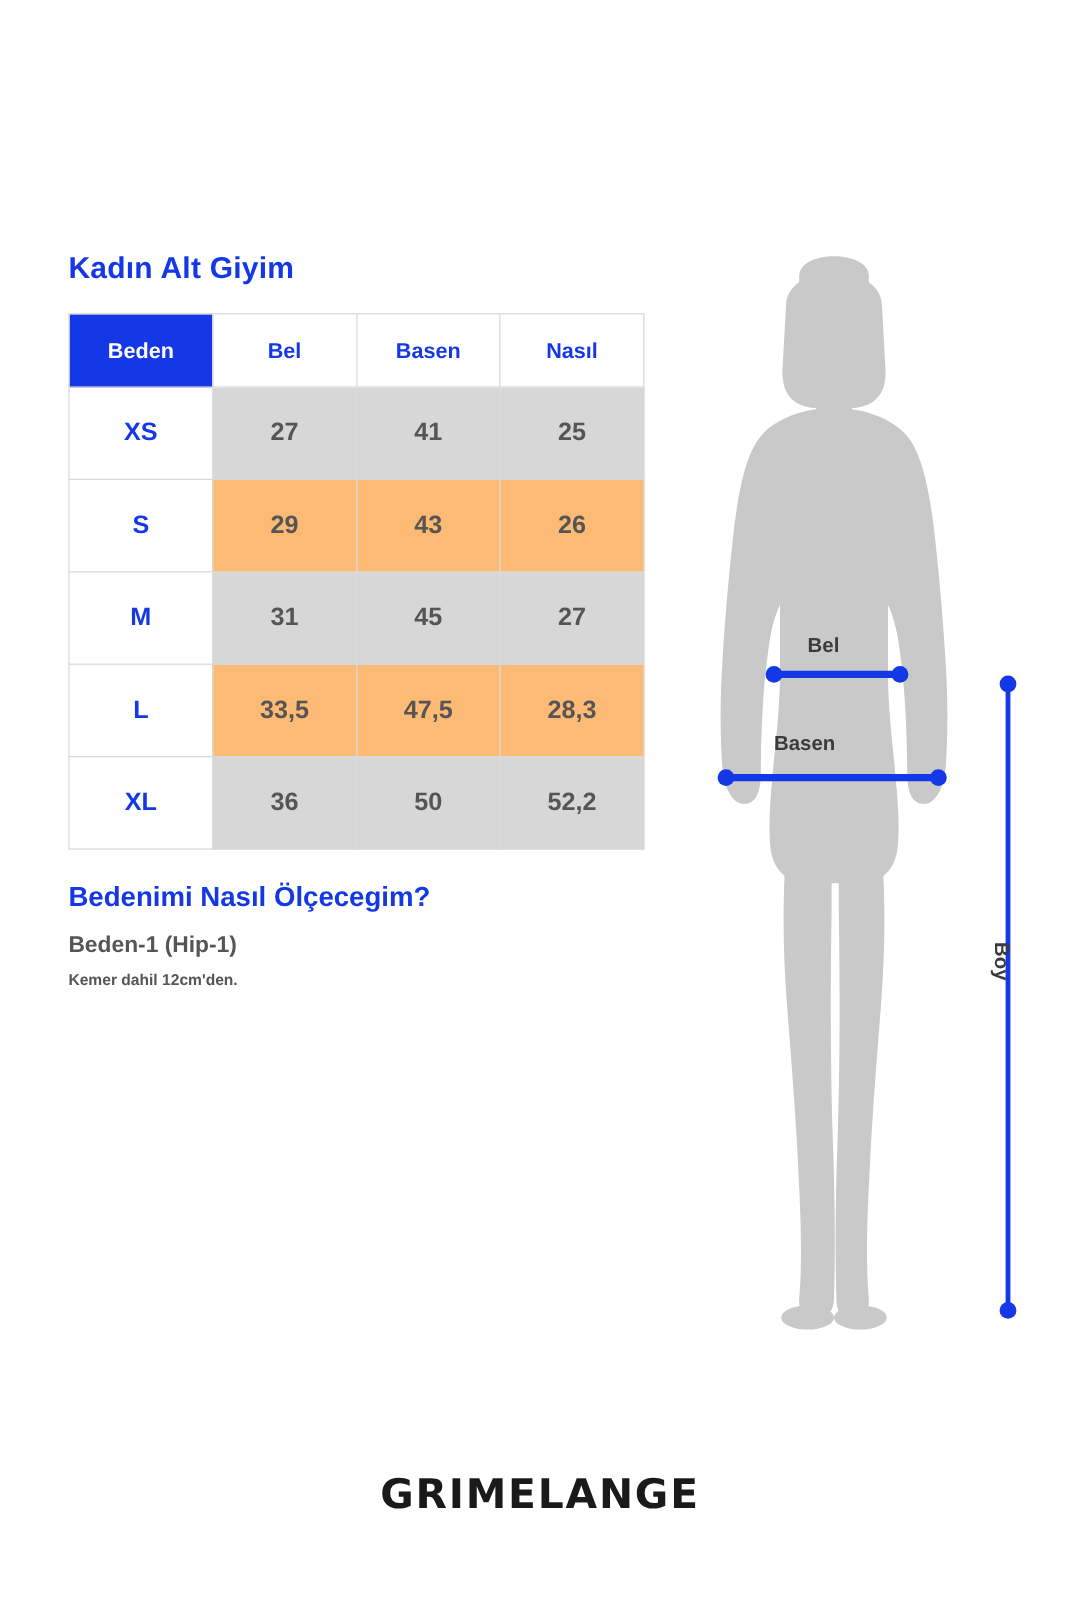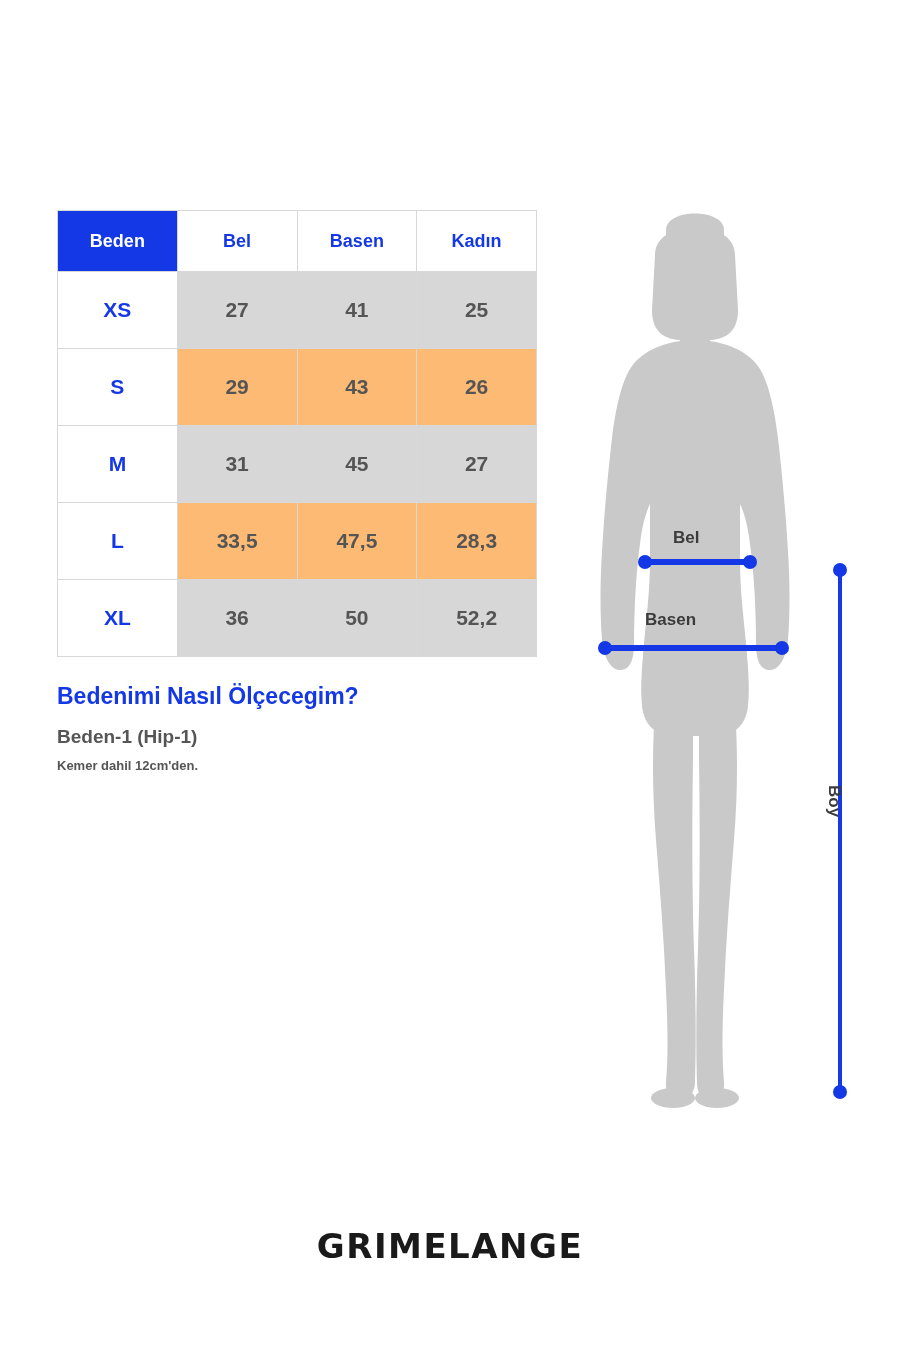--- a/index.html
+++ b/index.html
@@ -141,28 +141,29 @@
     font-family: "DejaVu Sans", sans-serif;
   }
 </style>
 </head>
 <body>
 
 <div class="page">
 
   <div class="left-col">
 
+    <h1 class="title">Kadın Alt Giyim</h1>
 
     <table class="size-table">
       <thead>
         <tr>
           <th class="first">Beden</th>
           <th>Bel</th>
           <th>Basen</th>
-          <th>Kadın</th>
+          <th>Nasıl</th>
         </tr>
       </thead>
       <tbody>
         <tr class="shaded">
           <td class="size-cell">XS</td>
           <td class="val">27</td>
           <td class="val">41</td>
           <td class="val">25</td>
         </tr>
         <tr>

